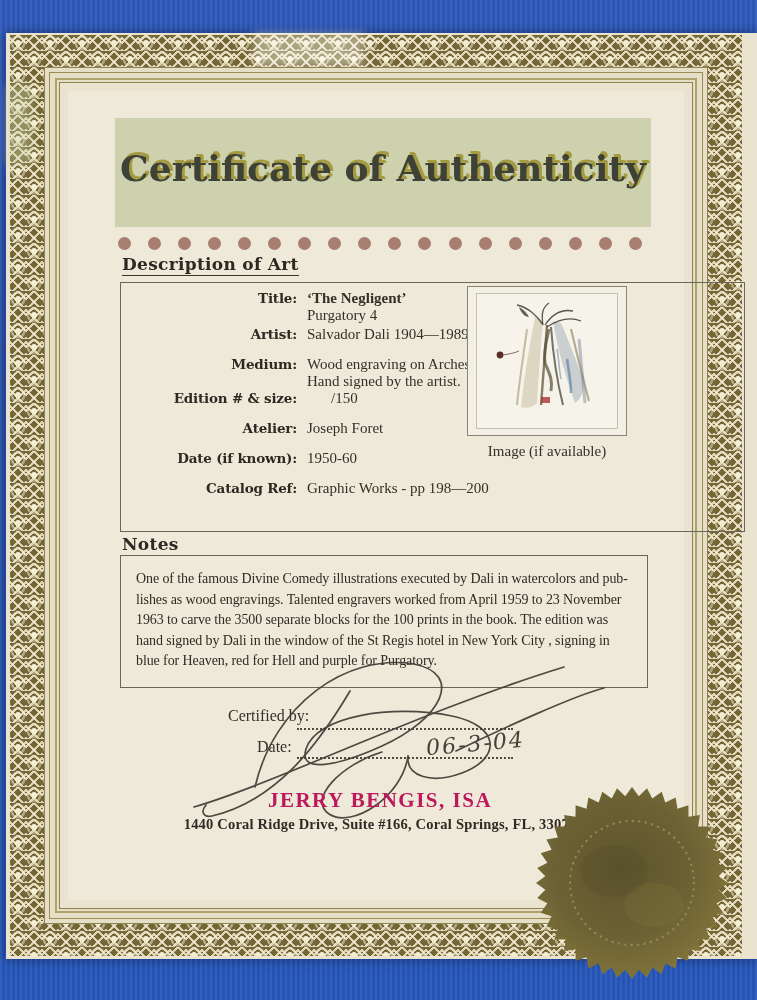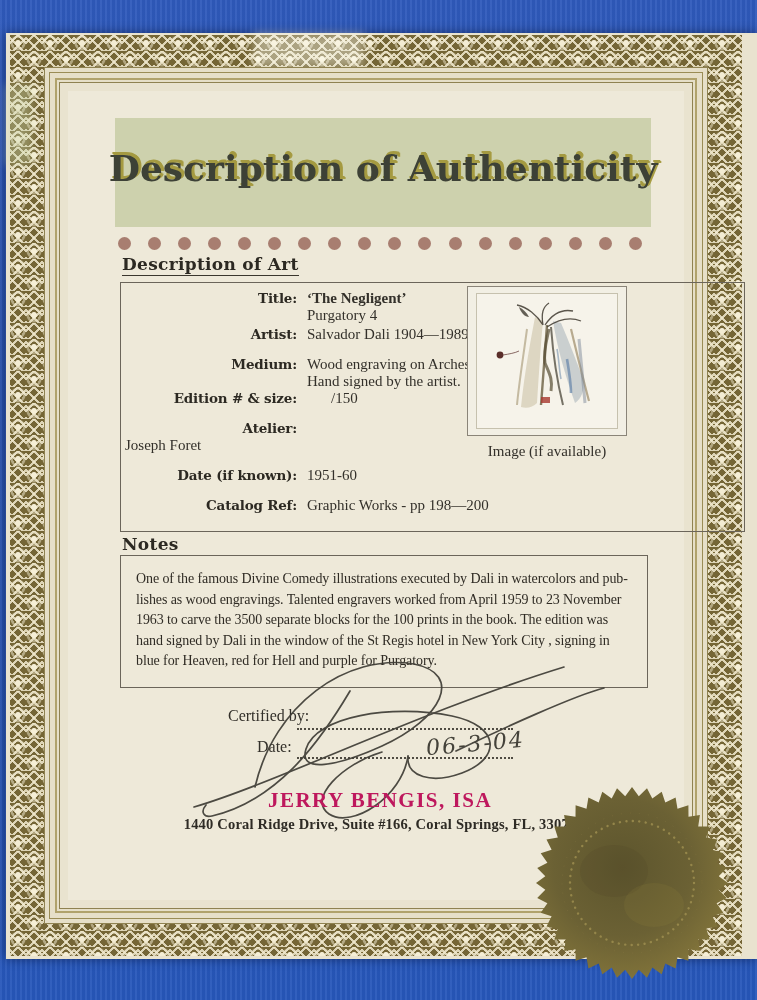--- a/index.html
+++ b/index.html
@@ -84,21 +84,21 @@
   
   .desc-box{
     position:absolute;left:114px;top:249px;width:625px;height:250px;
     border:1px solid #6b655a;background:rgba(255,255,255,.0);
     padding:0;box-sizing:border-box;
   }
   .desc-rows{position:absolute;left:4px;top:7px;width:340px;}
   .desc-row{display:flex;align-items:flex-start;}
   .desc-row:nth-child(2){margin-top:2px;}
   .desc-row:nth-child(3){margin-top:13px;}
-  .desc-row:nth-child(5){margin-top:13px;flex-direction:column;}
+  .desc-row:nth-child(5){margin-top:13px;}
   .desc-row:nth-child(6){margin-top:13px;}
   .desc-row:nth-child(7){margin-top:13px;}
   .desc-label{
     width:172px;flex:none;text-align:right;padding-right:10px;
     font-family:"DejaVu Serif", serif;font-weight:700;font-size:13.5px;color:#2c2922;
     line-height:17px;letter-spacing:-.2px;
   }
   .desc-values{flex:1;}
   .value-line{font-size:15px;color:#33302a;line-height:17px;white-space:nowrap;}
   .desc-row:nth-child(1) .value-line:nth-child(1){font-weight:700;}
@@ -162,21 +162,21 @@
 <div class="sheet">
   <div class="band">
     <div class="glare1"></div>
     <div class="glare2"></div>
     <div class="mat">
       <div class="content-bg"></div>
     </div>
   </div>
 
   <div class="title-band">
-    <span class="title-text">Description of Authenticity</span>
+    <span class="title-text">Certificate of Authenticity</span>
   </div>
 
   <div class="dots-row">
       <span class="dot" style="background: rgb(168, 126, 112);"></span>
       <span class="dot" style="background: rgb(168, 126, 112);"></span>
       <span class="dot" style="background: rgb(168, 126, 112);"></span>
       <span class="dot" style="background: rgb(168, 126, 112);"></span>
       <span class="dot" style="background: rgb(168, 126, 112);"></span>
       <span class="dot" style="background: rgb(168, 126, 112);"></span>
       <span class="dot" style="background: rgb(168, 126, 112);"></span>
@@ -225,21 +225,21 @@
         </div>
         <div class="desc-row">
           <span class="desc-label">Atelier:</span>
           <div class="desc-values">
             <div class="value-line">Joseph Foret</div>
           </div>
         </div>
         <div class="desc-row">
           <span class="desc-label">Date (if known):</span>
           <div class="desc-values">
-            <div class="value-line">1951-60</div>
+            <div class="value-line">1950-60</div>
           </div>
         </div>
         <div class="desc-row">
           <span class="desc-label">Catalog Ref:</span>
           <div class="desc-values">
             <div class="value-line">Graphic Works  -  pp 198—200</div>
           </div>
         </div>
       </div>
 

